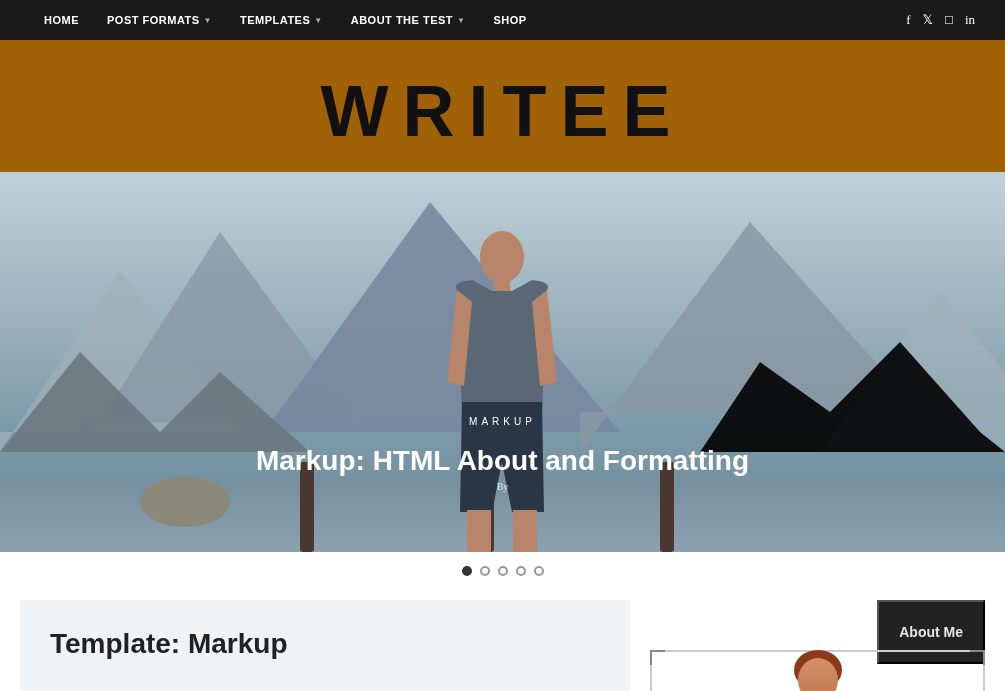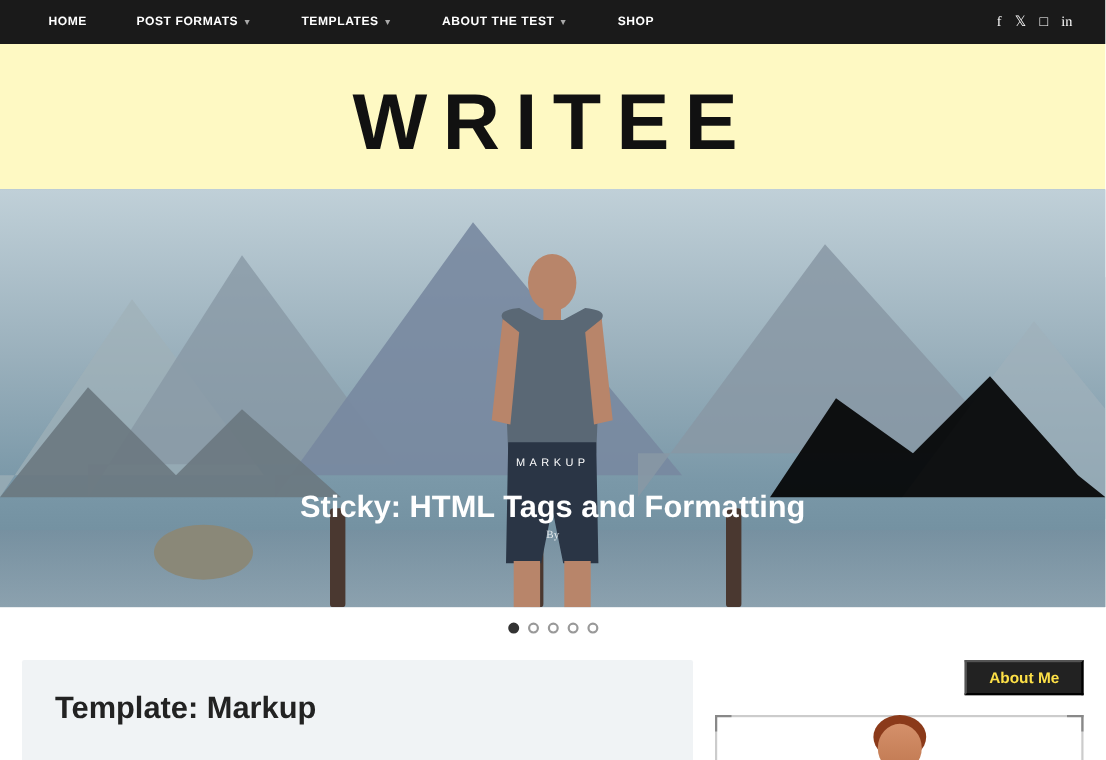--- a/index.html
+++ b/index.html
@@ -10,21 +10,21 @@
       background: #1a1a1a;
       height: 40px;
       display: flex;
       align-items: center;
       justify-content: space-between;
       padding: 0 30px;
     }
     .nav-links {
       display: flex;
       align-items: center;
-      gap: 17px;
+      gap: 0;
     }
     .nav-item {
       color: #fff;
       font-size: 11px;
       font-family: Arial, sans-serif;
       font-weight: 600;
       letter-spacing: 0.5px;
       text-transform: uppercase;
       padding: 0 14px;
       cursor: pointer;
@@ -43,21 +43,21 @@
     .social-icon {
       color: #fff;
       font-size: 13px;
       cursor: pointer;
     }
 
     
     .site-header {
       text-align: center;
       padding: 30px 0 20px;
-      background: #fef9c3;
+      background: #a16207;
     }
     .site-title {
       font-family: Arial, sans-serif;
       font-size: 72px;
       font-weight: 900;
       letter-spacing: 14px;
       color: #111;
       text-transform: uppercase;
     }
 
@@ -179,25 +179,25 @@
     .sidebar {
       flex: 1;
       position: relative;
       min-height: 100px;
     }
     .about-me-btn {
       position: absolute;
       top: 0;
       right: 0;
       background: #222;
-      color: #fde047;
+      color: #e5e5e5;
       font-size: 14px;
       font-family: Arial, sans-serif;
       font-weight: 600;
-      padding: 6px 20px;
+      padding: 22px 20px;
       cursor: pointer;
     }
     .sidebar-image-area {
       margin-top: 50px;
       border: 2px solid #ccc;
       height: 80px;
       position: relative;
       display: flex;
       align-items: flex-end;
     }
@@ -322,21 +322,21 @@
 
         <path d="M-40,200 L-42,310 L-10,310 L0,260 L10,310 L42,310 L40,200 Z" fill="#2a3545"></path>
 
         <rect x="-35" y="308" width="24" height="44" fill="#b8856a"></rect>
         <rect x="11" y="308" width="24" height="44" fill="#b8856a"></rect>
       </g>
     </svg>
 
     <div class="hero-overlay">
       <div class="hero-category">MARKUP</div>
-      <div class="hero-title">Sticky: HTML Tags and Formatting</div>
+      <div class="hero-title">Markup: HTML About and Formatting</div>
       <div class="hero-by">By</div>
     </div>
   </div>
 </div>
 
 <div class="slider-dots">
   <span class="dot active"></span>
   <span class="dot"></span>
   <span class="dot"></span>
   <span class="dot"></span>

